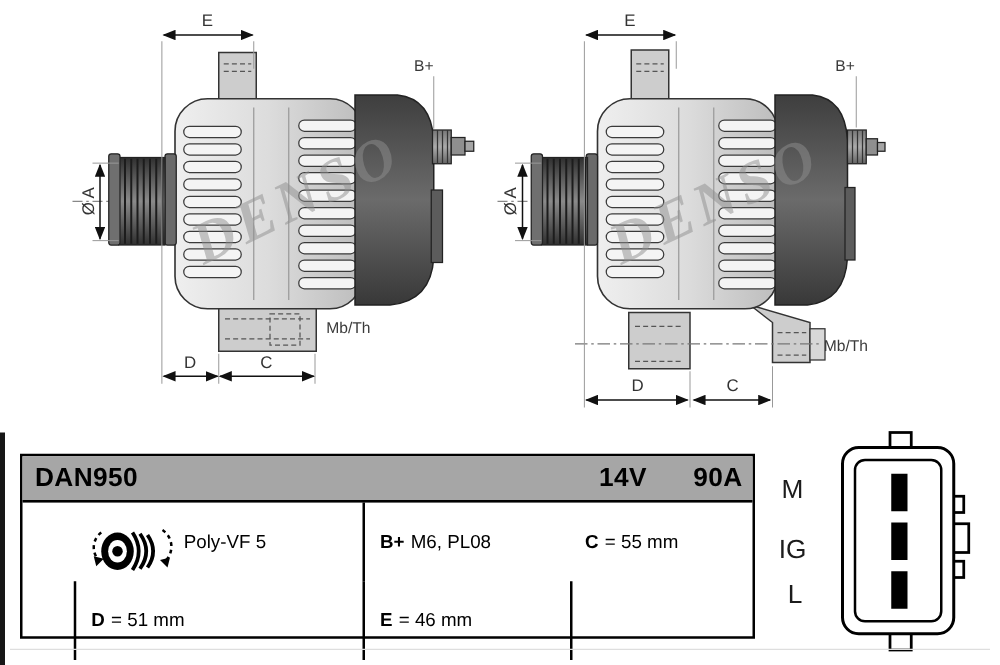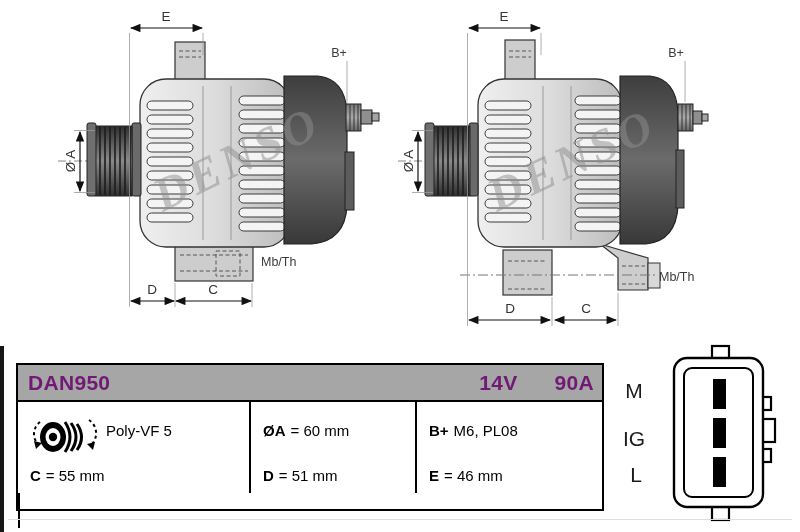--- a/index.html
+++ b/index.html
@@ -8,24 +8,24 @@
   svg text{font-family:"Liberation Sans","DejaVu Sans",sans-serif;}
   .dim-label{font-size:13.5px;fill:#333;}
   .dim-small{font-size:12.5px;fill:#3a3a3a;}
   .watermark{font-family:"Liberation Serif","DejaVu Serif",serif;font-style:italic;font-weight:bold;
              font-size:47px;letter-spacing:4px;opacity:.5;}
   
   .spec-table{position:absolute;left:16px;top:363px;width:588px;height:148px;
               border:2px solid #000;box-sizing:border-box;background:#fff;}
   .spec-header{height:35px;background:var(--header-gray,#a6a6a6);border-bottom:2px solid #000;
                display:flex;align-items:center;padding:0 0 0 10px;
-               font-size:21px;font-weight:bold;color:#701a75;letter-spacing:.3px;}
+               font-size:21px;font-weight:bold;color:#000000;letter-spacing:.3px;}
   .spec-header .volt{margin-left:auto;}
   .spec-header .amp{margin-left:37px;margin-right:8px;}
-  .spec-body{display:grid;grid-template-columns:231px 166px 1fr;grid-auto-rows:1fr;height:126px;}
+  .spec-body{display:grid;grid-template-columns:231px 166px 1fr;grid-auto-rows:1fr;height:126px;margin-left:41px;}
   .cell{display:flex;align-items:center;padding-left:12px;font-size:15px;color:#000;overflow:visible;}
   .cell .key{font-weight:bold;margin-right:5px;white-space:pre;}
   .cell .val{font-weight:normal;white-space:pre;}
   .col2,.col3{border-left:2px solid #000;}
   .pulley-icon{flex:0 0 auto;margin:14px 8px 0 2px;}
   
   .connector-svg{position:absolute;left:615px;top:340px;}
   .pin-label{font-size:21px;fill:#1c1c1c;}
   
   .edge-strip{position:absolute;left:0;top:346px;width:4px;height:186px;background:#161616;}
@@ -272,24 +272,20 @@
           <ellipse cx="21" cy="21" rx="7.5" ry="9" fill="#fff"></ellipse>
           <circle cx="21" cy="21" r="4.2" fill="#000"></circle>
           <path d="M33,6 Q43,21 33,36" fill="none" stroke="#000" stroke-width="3"></path>
           <path d="M39,7 Q49,21 39,35" fill="none" stroke="#000" stroke-width="3"></path>
           <path d="M45,8 Q54,21 45,34" fill="none" stroke="#000" stroke-width="3"></path>
           <path d="M57,4 A16,16 0 0 1 60,28" fill="none" stroke="#000" stroke-width="2" stroke-dasharray="3 3"></path>
           <path d="M63,26 L55,28 L61,34 Z" fill="#000"></path>
         </svg>
         <span class="val">Poly-VF 5</span>
       </div>
-      <div class="cell col2">
-        <span class="key">ØA</span>
-        <span class="val">= 60 mm</span>
-      </div>
       <div class="cell col3">
         <span class="key">B+</span>
         <span class="val">M6, PL08</span>
       </div>
       <div class="cell col1">
         <span class="key">C</span>
         <span class="val">= 55 mm</span>
       </div>
       <div class="cell col2">
         <span class="key">D</span>

